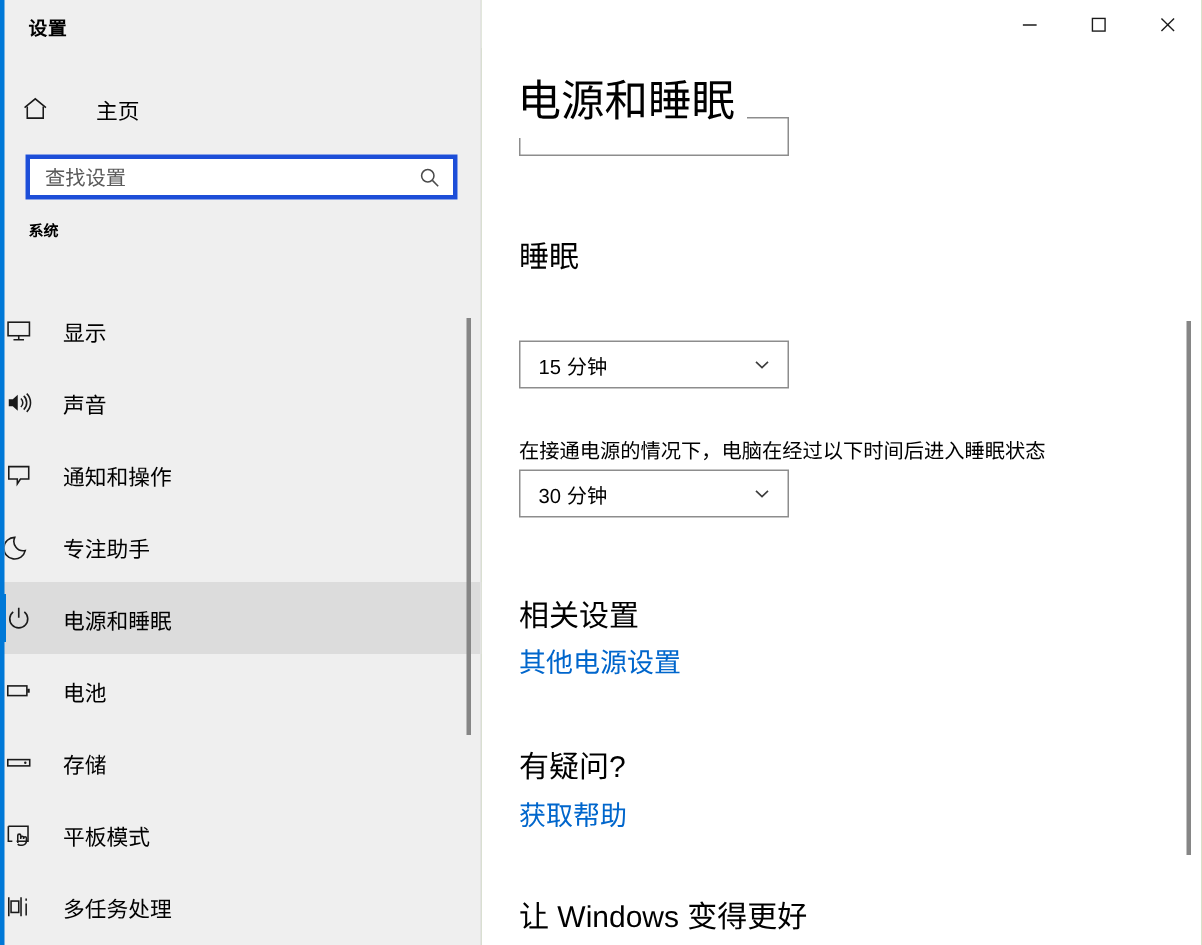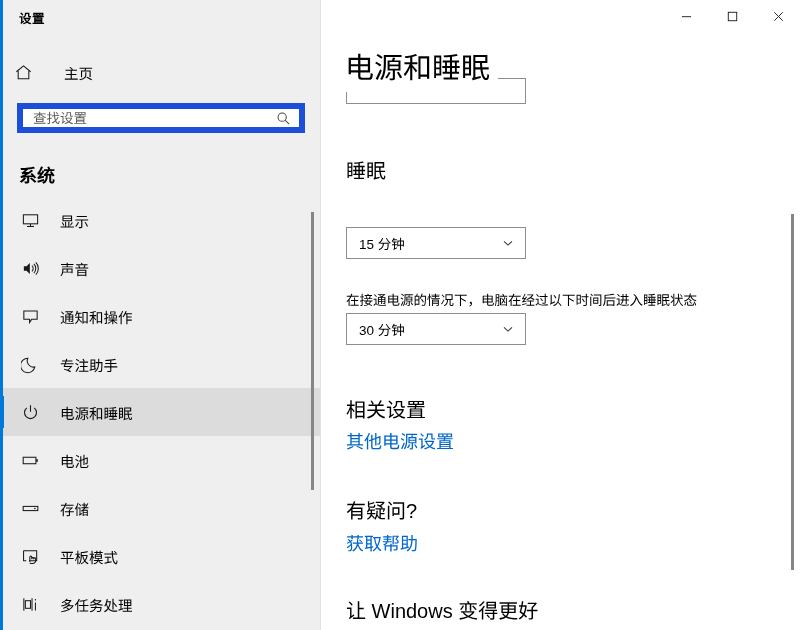--- a/index.html
+++ b/index.html
@@ -66,21 +66,21 @@
   .home-label {
     font-size: 14.5px;
     color: #000000;
   }
 
   .search-box {
     position: absolute;
     left: 17px; top: 103px;
     width: 288px; height: 30px;
     background: #ffffff;
-    border: 6px solid #1d4ed8;
+    border: 3px solid #1d4ed8;
     display: flex;
     align-items: center;
     padding: 0 6px 0 10px;
   }
   .search-box input {
     flex: 1;
     border: none;
     outline: none;
     background: transparent;
     font-family: "Liberation Sans", "DejaVu Sans", sans-serif;
@@ -89,37 +89,37 @@
   }
   .search-box input::placeholder { color: #5a5a5a; opacity: 1; }
   .search-icon-wrap {
     width: 20px; height: 20px;
     display: flex; align-items: center; justify-content: center;
     flex: 0 0 auto;
   }
 
   .section-title {
     position: absolute;
-    left: 19px; top: 161px;
-    font-size: 18px;
+    left: 19px; top: 145px;
+    font-size: 10px;
     font-weight: bold;
     color: #000000;
   }
 
   .nav-list {
     position: absolute;
     left: 0; top: 196px;
     width: 321px;
   }
   .nav-item {
     position: relative;
     height: 48px;
     display: flex;
     align-items: center;
-    padding-left: 18px;
+    padding-left: 0;
     gap: 18px;
     cursor: default;
   }
   .nav-item.selected { background: #dcdcdc; }
   .nav-item.selected::before {
     content: "";
     position: absolute;
     left: 0; top: 8px;
     width: 4px; height: 32px;
     background: #0078d7;

